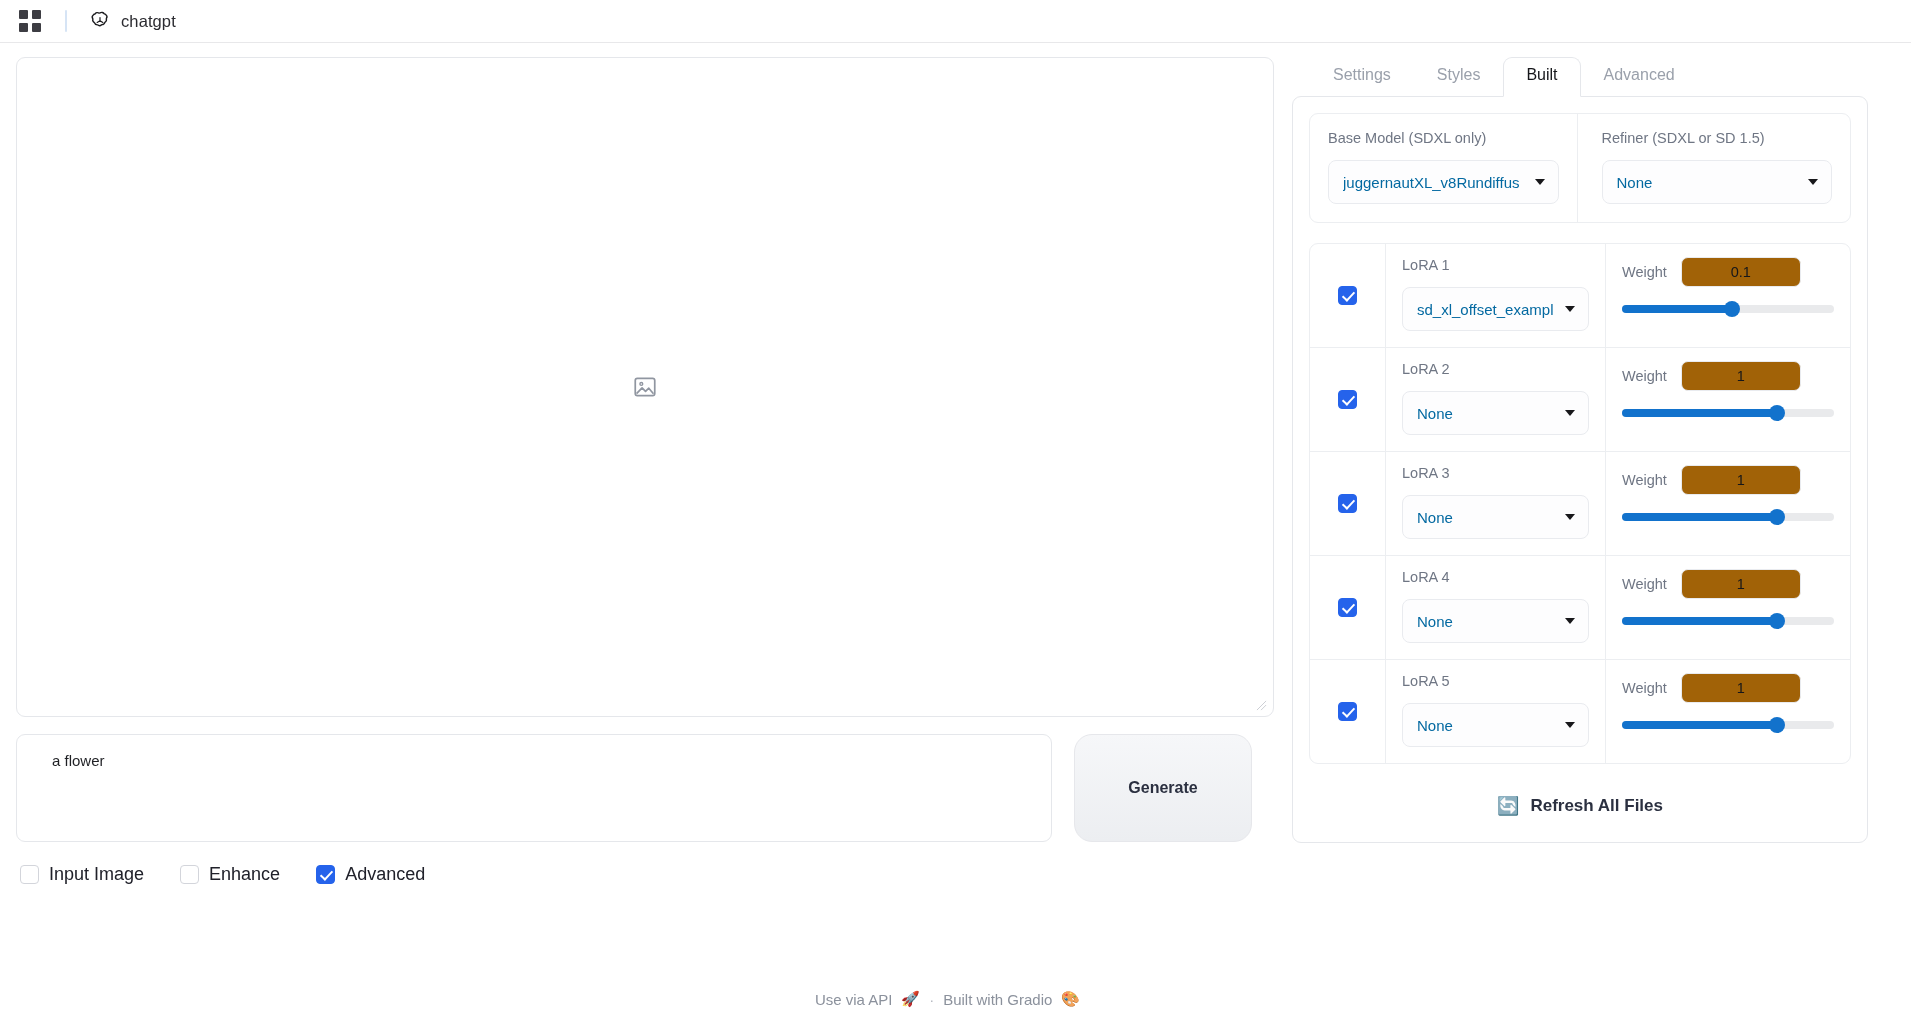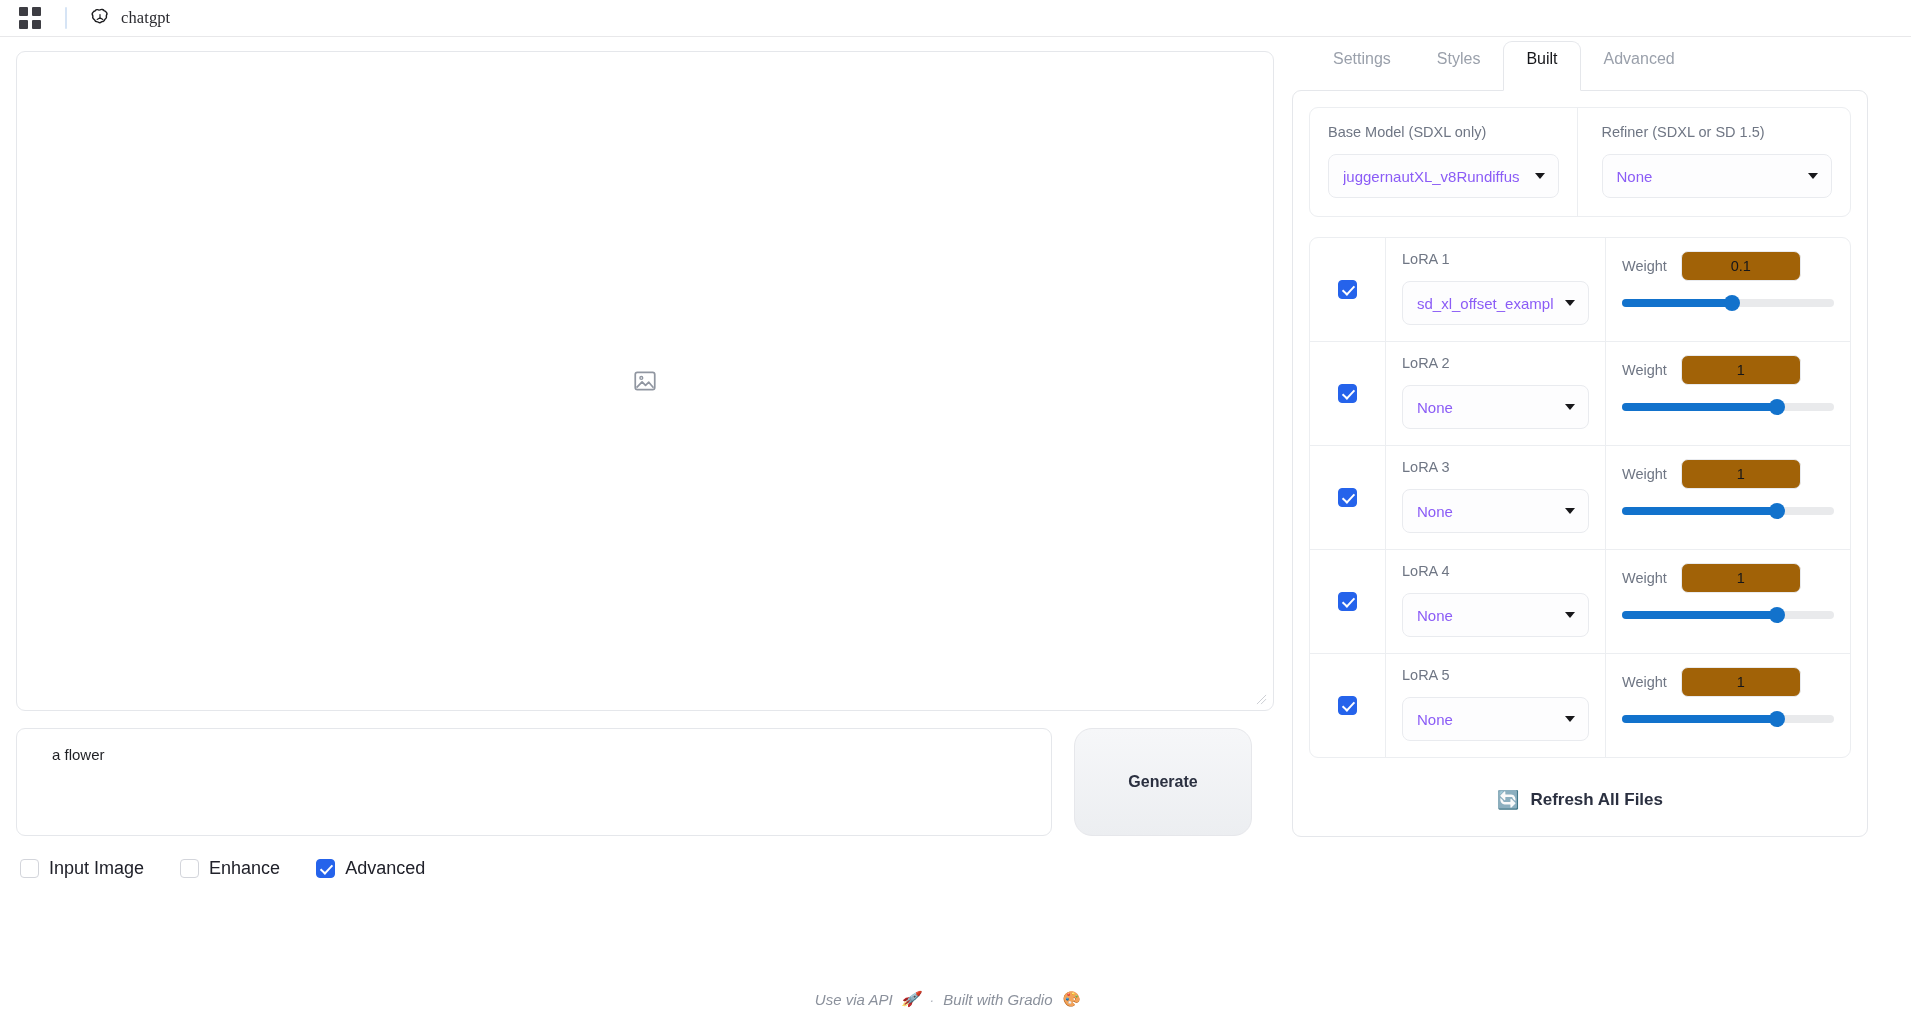--- a/index.html
+++ b/index.html
@@ -7,28 +7,27 @@
     margin: 0; padding: 0;
     width: 1911px; height: 1033px;
     background: #ffffff;
     font-family: "Liberation Sans", sans-serif;
     -webkit-font-smoothing: antialiased;
   }
   body { position: relative; overflow: hidden; }
 
   
   .topbar {
-    height: 37px;
+    height: 43px;
     border-bottom: 1px solid #e8e8ea;
     display: flex;
     align-items: center;
     padding: 0 14px;
     gap: 0px;
     background: #fff;
-    font-family: Liberation Serif, serif;
   }
   .grid-icon {
     width: 22px; height: 22px;
     display: grid;
     grid-template-columns: 1fr 1fr;
     grid-template-rows: 1fr 1fr;
     gap: 3.5px;
     margin-left: 5px;
   }
   .grid-icon i {
@@ -154,21 +153,21 @@
     align-items: flex-end;
     gap: 0;
     padding-left: 18px;
     height: 39px;
     position: relative;
     z-index: 3;
   }
   .tab {
     font-size: 16px;
     color: #9aa0ab;
-    padding: 8px 22px 22px 22px;
+    padding: 8px 22px 12px 22px;
     cursor: pointer;
     border: 1px solid transparent;
     border-radius: 9px 9px 0 0;
     position: relative;
     bottom: -1px;
   }
   .tab.active {
     color: #15161a;
     background: #fff;
     border-color: #e5e7eb;
@@ -205,21 +204,21 @@
   .select {
     height: 44px;
     border: 1px solid #e9ebef;
     border-radius: 8px;
     background: #fdfdfe;
     display: flex;
     align-items: center;
     justify-content: space-between;
     padding: 0 13px 0 14px;
     font-size: 15px;
-    color: #8b5cf6;
+    color: #0369a1;
     cursor: pointer;
     overflow: hidden;
   }
   .select .sel-val {
     white-space: nowrap;
     overflow: hidden;
     text-overflow: clip;
     flex: 1;
   }
   .caret {
@@ -317,21 +316,20 @@
   .footer {
     position: absolute;
     left: 0; right: 16px;
     bottom: 25px;
     display: flex;
     align-items: center;
     justify-content: center;
     gap: 9px;
     font-size: 15px;
     color: #8b919c;
-    font-style: italic;
   }
   .footer a { color: #8b919c; text-decoration: none; cursor: pointer; }
   .footer .dot { color: #b6bac2; }
 </style>
 </head>
 <body>
 
 <div class="topbar">
   <div class="grid-icon">
     <i></i>

